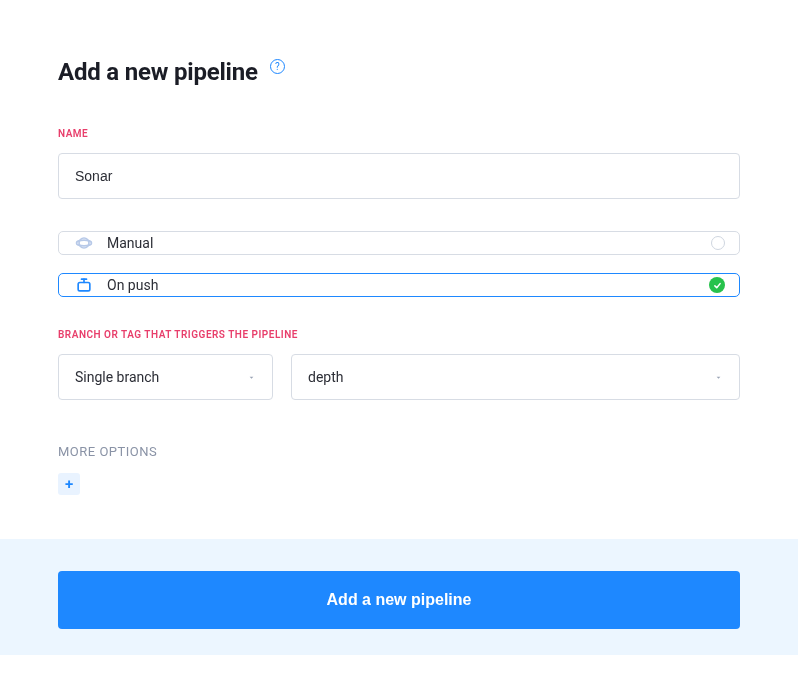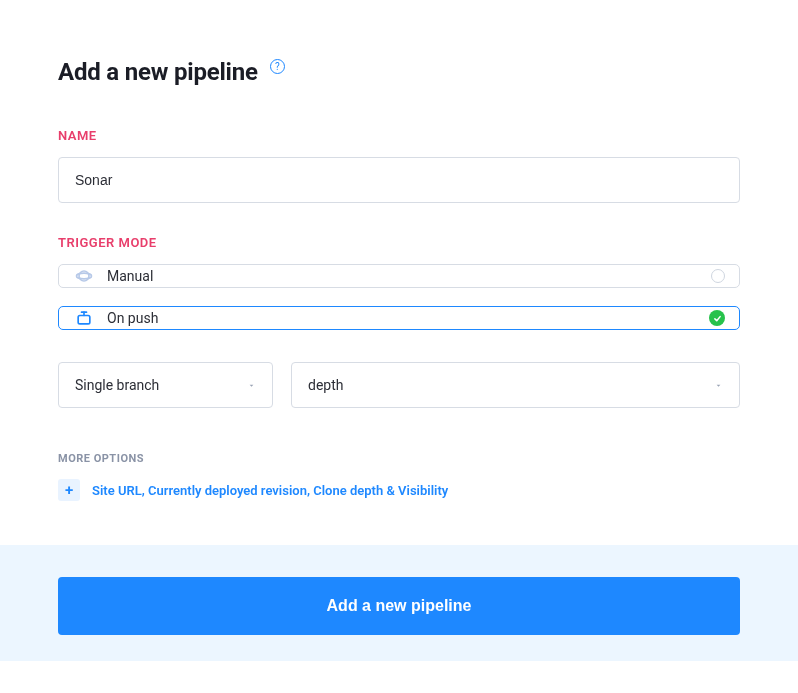--- a/index.html
+++ b/index.html
@@ -29,30 +29,31 @@
       border-radius: 50%;
       color: #1e88ff;
       font-size: 10px;
       display: inline-flex;
       align-items: center;
       justify-content: center;
       position: relative;
       top: -6px;
     }
     .section-label {
-      font-size: 13px;
+      font-size: 10px;
       font-weight: 600;
       letter-spacing: 0.5px;
       color: #e83e6b;
       margin-bottom: 14px;
       text-transform: uppercase;
+      margin-top: 32px;
     }
     .section-label-muted {
-      font-size: 11px;
-      font-weight: 700;
+      font-size: 13px;
+      font-weight: 400;
       letter-spacing: 0.5px;
       color: #8a93a6;
       margin-bottom: 14px;
       text-transform: uppercase;
     }
     .text-input {
       width: 100%;
       height: 46px;
       border: 1px solid #d7dce4;
       border-radius: 4px;
@@ -184,21 +185,20 @@
 <div class="container">
 
   <div class="page-header">
     <h1 class="page-title">Add a new pipeline</h1>
     <span class="help-icon">?</span>
   </div>
 
   <div class="section-label">NAME</div>
   <input class="text-input" type="text" value="Sonar" style="">
 
-  <div class="section-label">TRIGGER MODE</div>
   <div class="trigger-row">
 
     <div class="trigger-card">
       <span class="trigger-icon">
         <svg viewBox="0 0 24 24" width="20" height="20" fill="none" stroke="#b7c9e8" stroke-width="2">
           <circle cx="12" cy="12" r="6"></circle>
           <ellipse cx="12" cy="12" rx="9" ry="3.5"></ellipse>
         </svg>
       </span>
       <span class="label">Manual</span>
@@ -217,20 +217,21 @@
       <span class="check-badge">
         <svg viewBox="0 0 24 24" fill="none" stroke="#fff" stroke-width="4" stroke-linecap="round" stroke-linejoin="round">
           <polyline points="5 13 10 18 19 7"></polyline>
         </svg>
       </span>
     </div>
 
 
   </div>
 
+  <div class="section-label">BRANCH OR TAG THAT TRIGGERS THE PIPELINE</div>
   <div class="branch-row">
     <div class="select select-small">
       <span>Single branch</span>
       <span class="caret">
         <svg viewBox="0 0 24 24" fill="#9aa4b5">
             <path d="M7 10l5 5 5-5z"></path>
           </svg>
       </span>
     </div>
     <div class="select select-grow">
@@ -239,20 +240,19 @@
         <svg viewBox="0 0 24 24" fill="#9aa4b5">
             <path d="M7 10l5 5 5-5z"></path>
           </svg>
       </span>
     </div>
   </div>
 
   <div class="section-label-muted">MORE OPTIONS</div>
   <div class="more-row">
     <span class="plus-box">+</span>
-    <span class="more-link">Site URL, Currently deployed revision, Clone depth &amp; Visibility</span>
   </div>
 
 </div>
 
 <div class="footer">
   <button class="submit-btn">Add a new pipeline</button>
 </div>
 
 </body></html>

